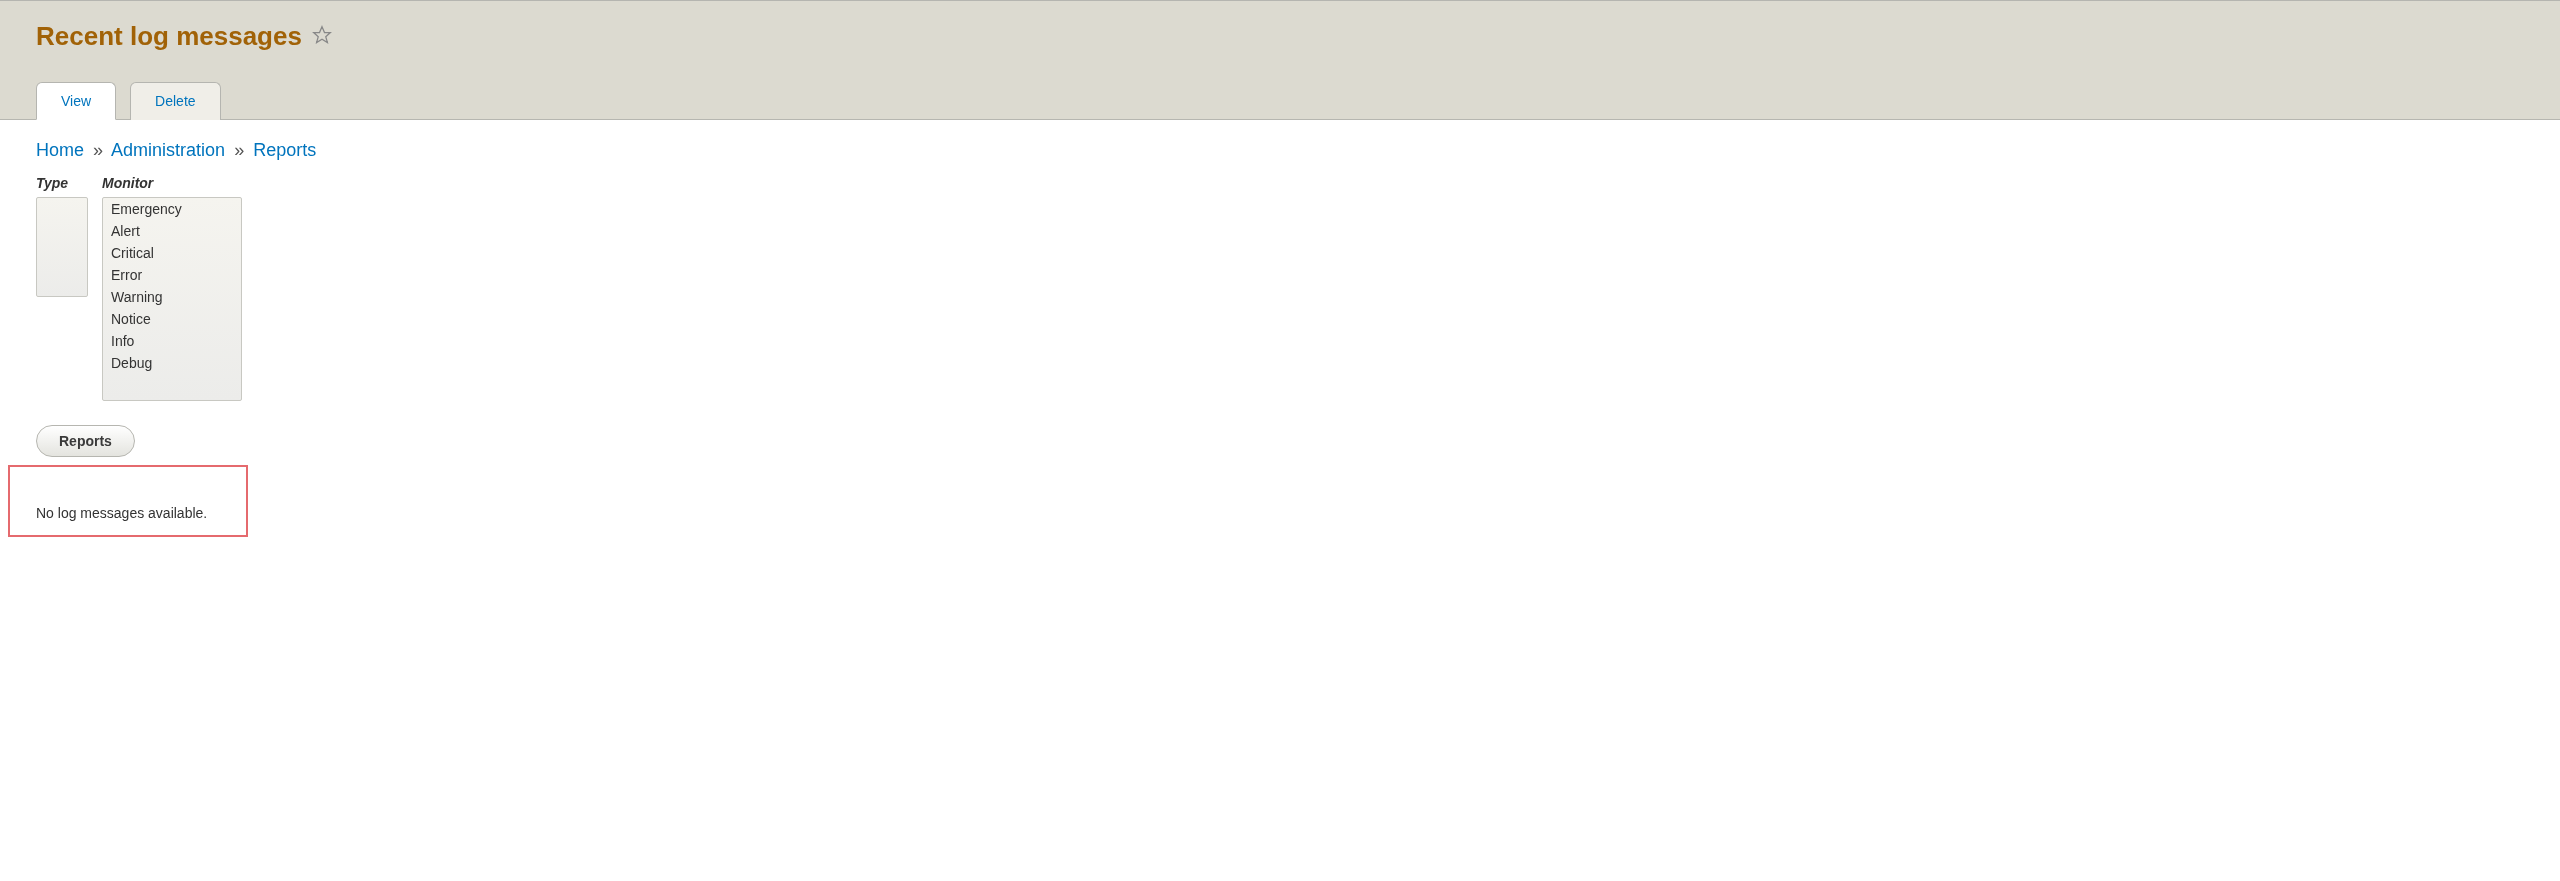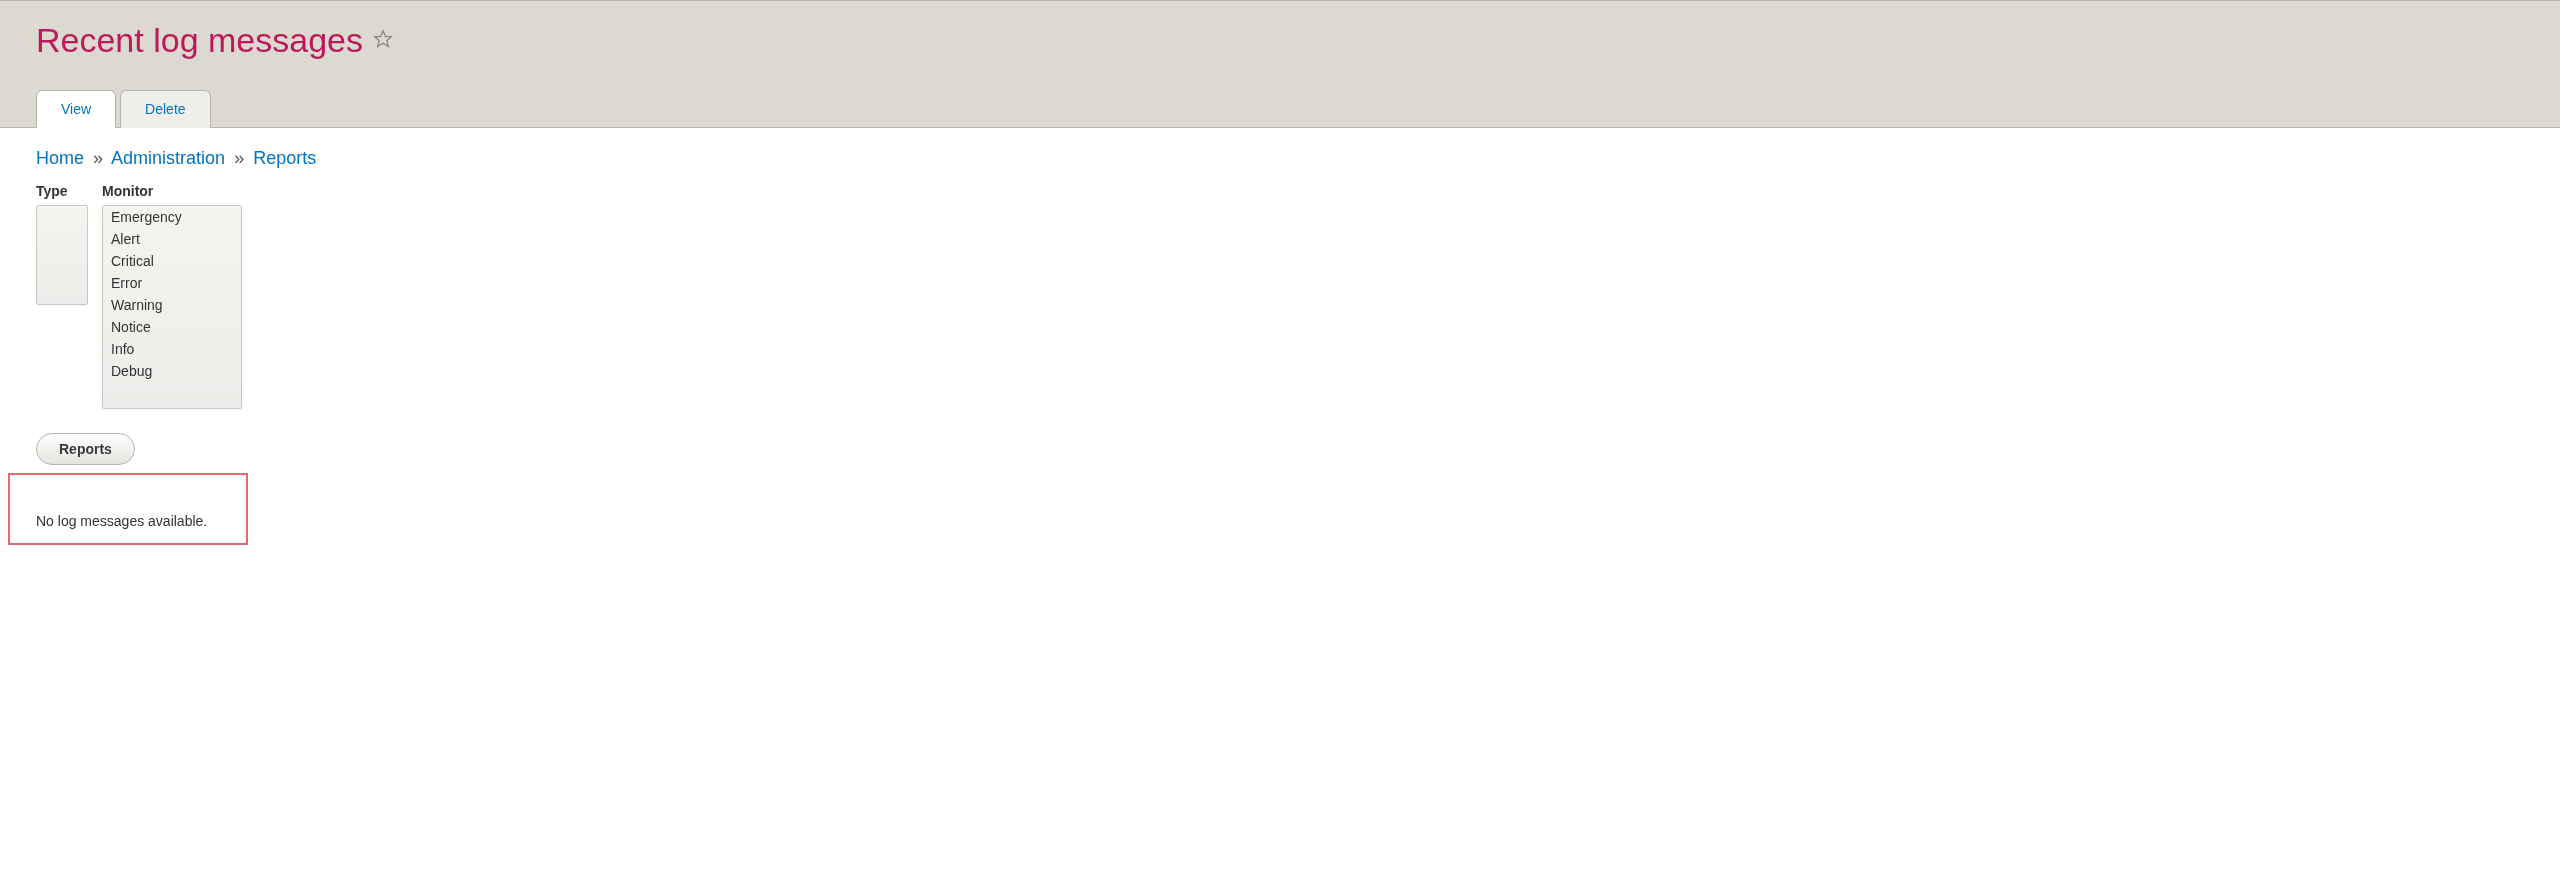--- a/index.html
+++ b/index.html
@@ -20,32 +20,32 @@
       padding-top: 20px;
       padding-left: 36px;
     }
     .page-title-row {
       display: flex;
       align-items: center;
       gap: 10px;
       margin-bottom: 30px;
     }
     .page-title {
-      font-size: 34px;
-      font-weight: normal;
-      color: #be185d;
+      font-size: 26px;
+      font-weight: bold;
+      color: #a16207;
     }
     .star-icon {
       width: 20px;
       height: 20px;
       color: #888;
     }
     .tabs {
       display: flex;
-      gap: 4px;
+      gap: 14px;
     }
     .tab {
       padding: 10px 24px;
       border: 1px solid #b5b5b0;
       border-bottom: none;
       border-radius: 6px 6px 0 0;
       background: #f0eee8;
       color: #0074bd;
       font-size: 14px;
       cursor: pointer;
@@ -78,20 +78,21 @@
     .filters {
       display: flex;
       gap: 14px;
       margin-bottom: 10px;
     }
     .filter-col label {
       display: block;
       font-weight: bold;
       margin-bottom: 6px;
       color: #333;
+      font-style: italic;
     }
     select[multiple] {
       border: 1px solid #c8c8c2;
       background: linear-gradient(to bottom, #f5f4ef, #ececea);
       font-family: inherit;
       font-size: 14px;
       color: #333;
       overflow-y: auto;
     }
     #type-select {

